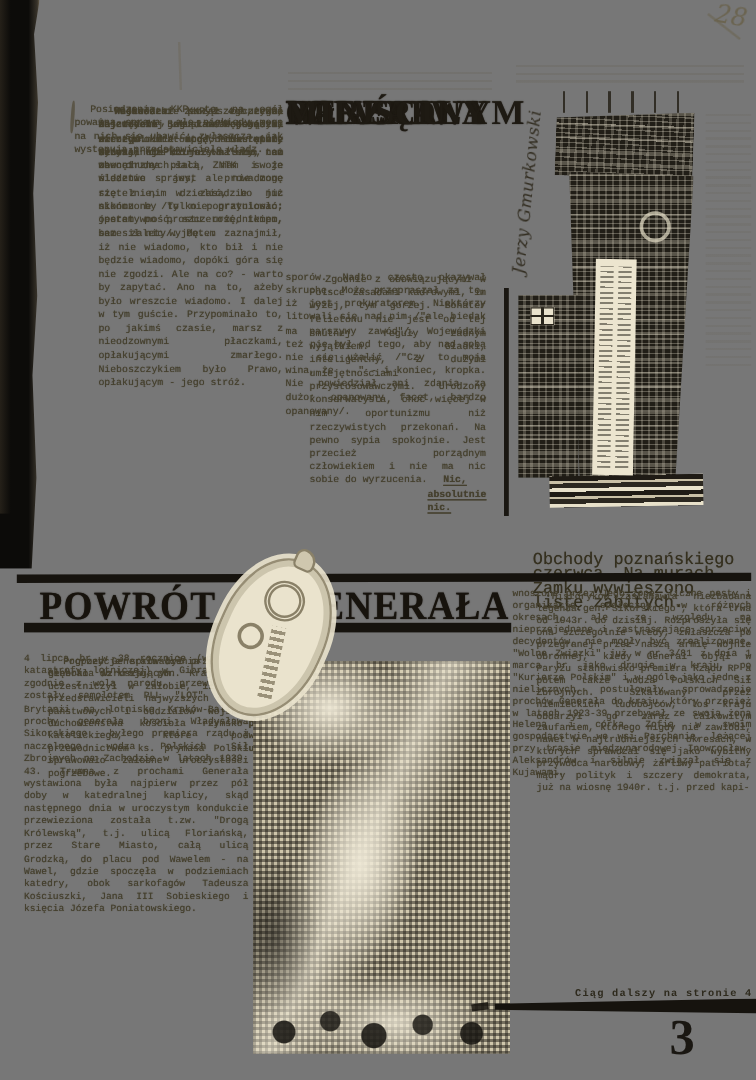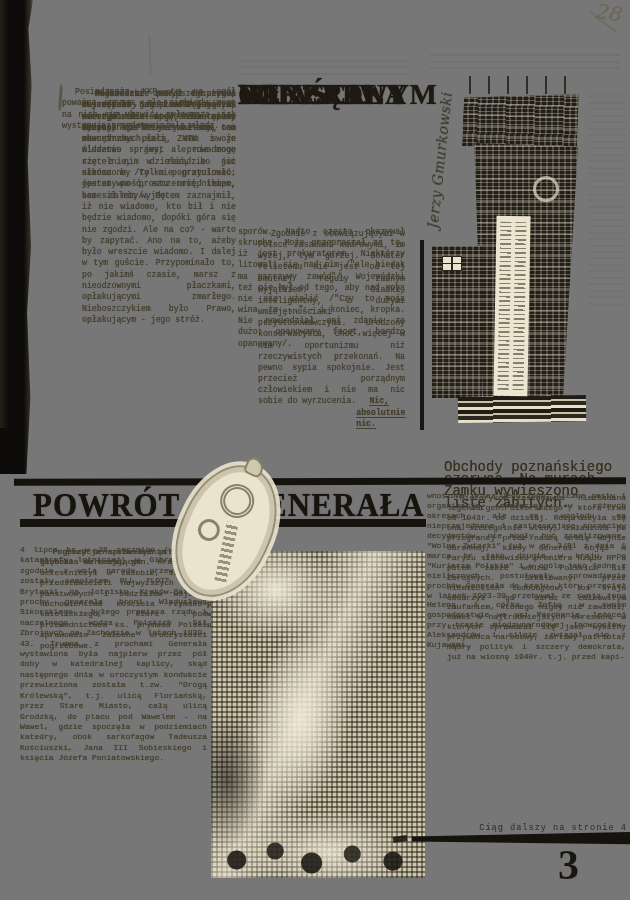--- a/index.html
+++ b/index.html
@@ -37,21 +37,21 @@
   .typed p+p{margin-top:2px;margin-left:20px;}
   .noind{text-indent:0 !important;}
   .col-tl{left:62px;top:86px;width:174px;font-size:8.2px;line-height:11.3px;}
   .col-tm{left:238px;top:226px;width:167px;font-size:8.2px;line-height:11.15px;}
   .col-bl{left:20px;top:545px;width:187px;font-size:8px;line-height:10.4px;}
   .col-br{left:427px;top:491px;width:199px;font-size:8px;line-height:9.95px;}
   .und{position:static;text-decoration:underline;text-underline-offset:1.5px;font-weight:bold;}
   .bld{position:static;font-weight:bold;}
   .caption{left:444px;top:445px;width:180px;font-size:14px;line-height:12px;color:#35301f;
     font-family:"Liberation Mono",monospace;filter:blur(.25px);text-shadow:0 0 .6px rgba(53,48,31,.8);margin-top:16px;}
-  .contin{left:437px;top:823px;width:190px;font-family:"Liberation Mono",monospace;font-weight:normal;
+  .contin{left:437px;top:823px;width:190px;font-family:"Liberation Mono",monospace;font-weight:bold;
     font-size:8.6px;letter-spacing:1px;color:#2e2a1d;filter:blur(.3px);text-align:right;}
 
   
   .headline{left:238px;top:80px;width:200px;font-family:"Liberation Serif",serif;font-weight:700;
     font-size:29px;line-height:28.5px;letter-spacing:.5px;color:#1e1a13;filter:blur(.35px);
     text-shadow:0 0 1px rgba(30,26,19,.9);}
   .headline span{position:static;display:block;}
   .signature{left:360px;top:152px;width:160px;text-align:center;transform:rotate(-84deg);
     font-family:"DejaVu Serif",serif;font-style:italic;font-size:14px;letter-spacing:.5px;
     color:#332e22;white-space:nowrap;filter:blur(.25px);}

